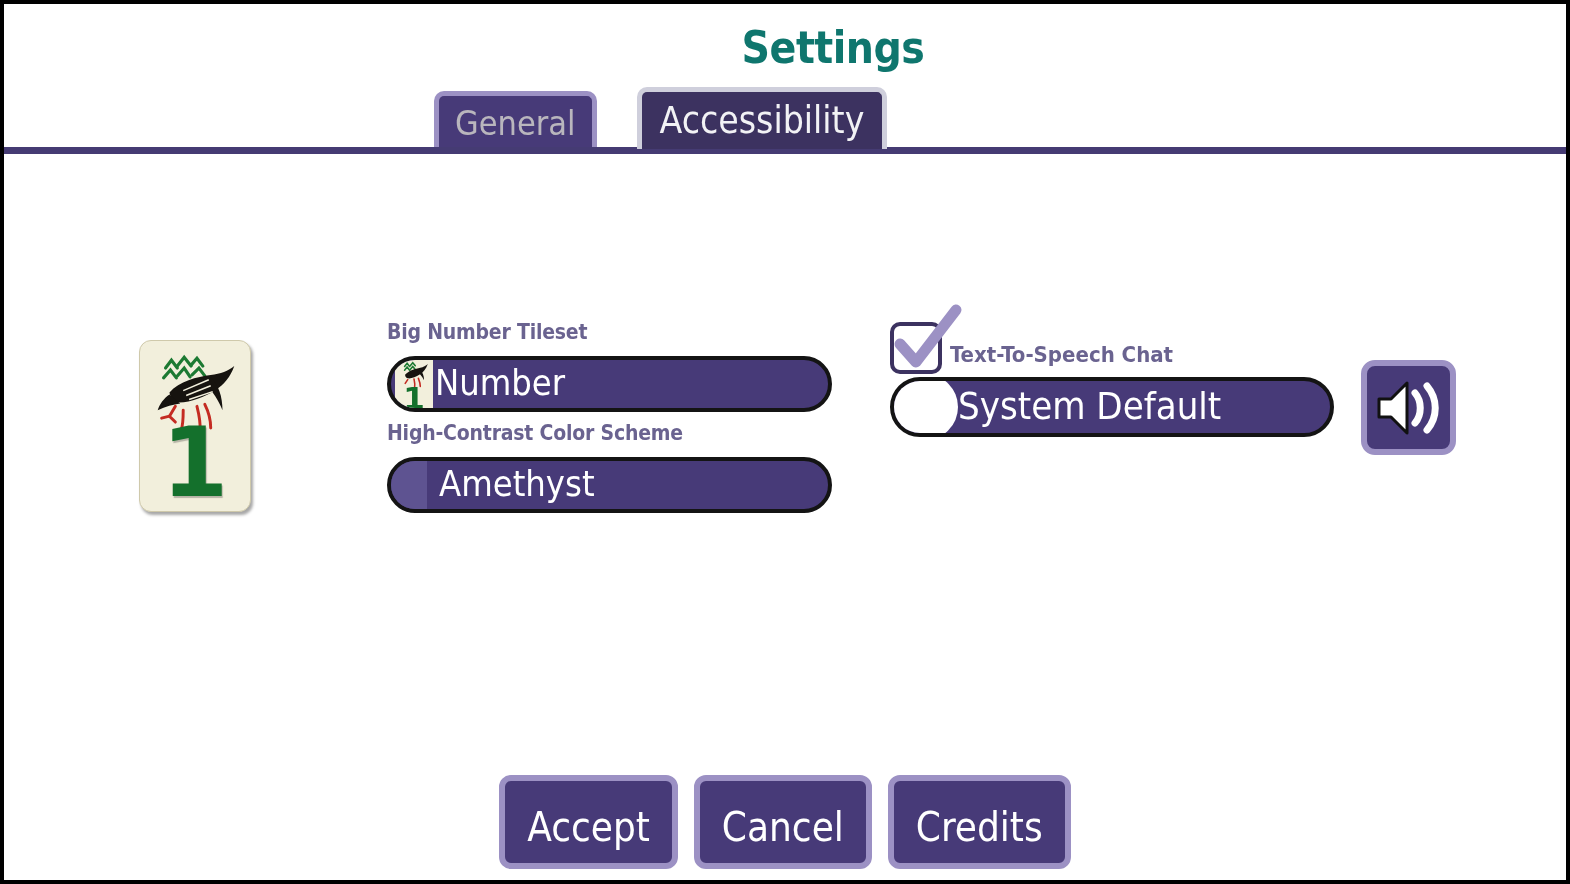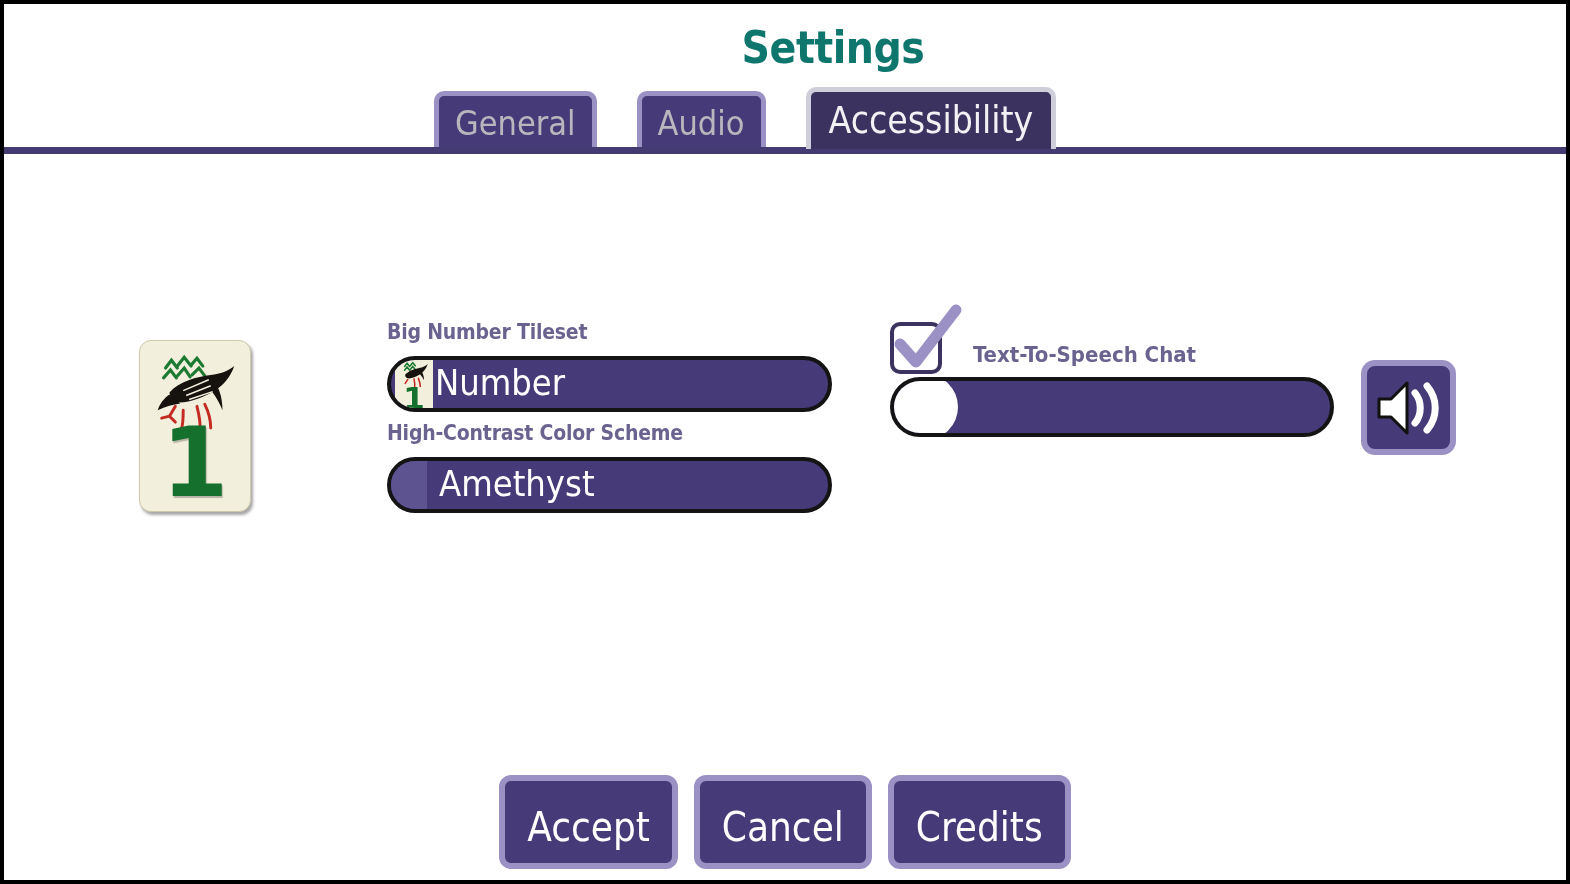--- a/index.html
+++ b/index.html
@@ -165,21 +165,20 @@
     flex: 0 0 auto;
     margin-left: -2px;
   }
 
   
   #tts-check-row {
     position: absolute;
     left: 886px; top: 318px;
     display: flex;
     align-items: flex-start;
-    gap: 23px;
   }
   .checkbox {
     position: relative;
     width: 52px; height: 52px;
     border: 4px solid #3c3260;
     border-radius: 10px;
     background: #ffffff;
     flex: 0 0 auto;
   }
   .checkmark {
@@ -235,23 +234,20 @@
 </head>
 <body>
 
 <div id="screen">
 
   <div id="page-title">Settings</div>
 
   <div id="tabs">
     <div class="tab">
       <span>General</span>
-    </div>
-    <div class="tab">
-      <span>Audio</span>
     </div>
     <div class="tab active">
       <span>Accessibility</span>
     </div>
   </div>
 
   <div id="tab-divider"></div>
 
   <div id="tile-preview">
     <svg class="tile-art" viewBox="0 0 112 172">
@@ -325,20 +321,21 @@
     <div class="checkbox">
       <svg class="checkmark" viewBox="0 0 70 70">
         <path d="M8 36 L24 54 L64 2" stroke="#9c91c4" stroke-width="11" fill="none" stroke-linecap="round" stroke-linejoin="round"></path>
       </svg>
     </div>
     <div id="tts-check-label">Text-To-Speech Chat</div>
   </div>
 
   <div class="pill" style="left:886px; top:373px; width:444px; height:60px;">
     <div class="knob"></div>
+    <div class="pill-text" style="margin-left:0px; font-size:38px;">System Default</div>
   </div>
 
   <div id="speaker-button">
     <svg width="68" height="62" viewBox="0 0 68 62">
       <path d="M4 22 L16 22 L32 6 L32 56 L16 40 L4 40 Z" fill="#ffffff" stroke="#111111" stroke-width="3" stroke-linejoin="round"></path>
       <path d="M40 16 C47 24 47 38 40 46" stroke="#ffffff" stroke-width="7" fill="none" stroke-linecap="round"></path>
       <path d="M52 9 C63 22 63 40 52 53" stroke="#ffffff" stroke-width="7" fill="none" stroke-linecap="round"></path>
     </svg>
   </div>
 

